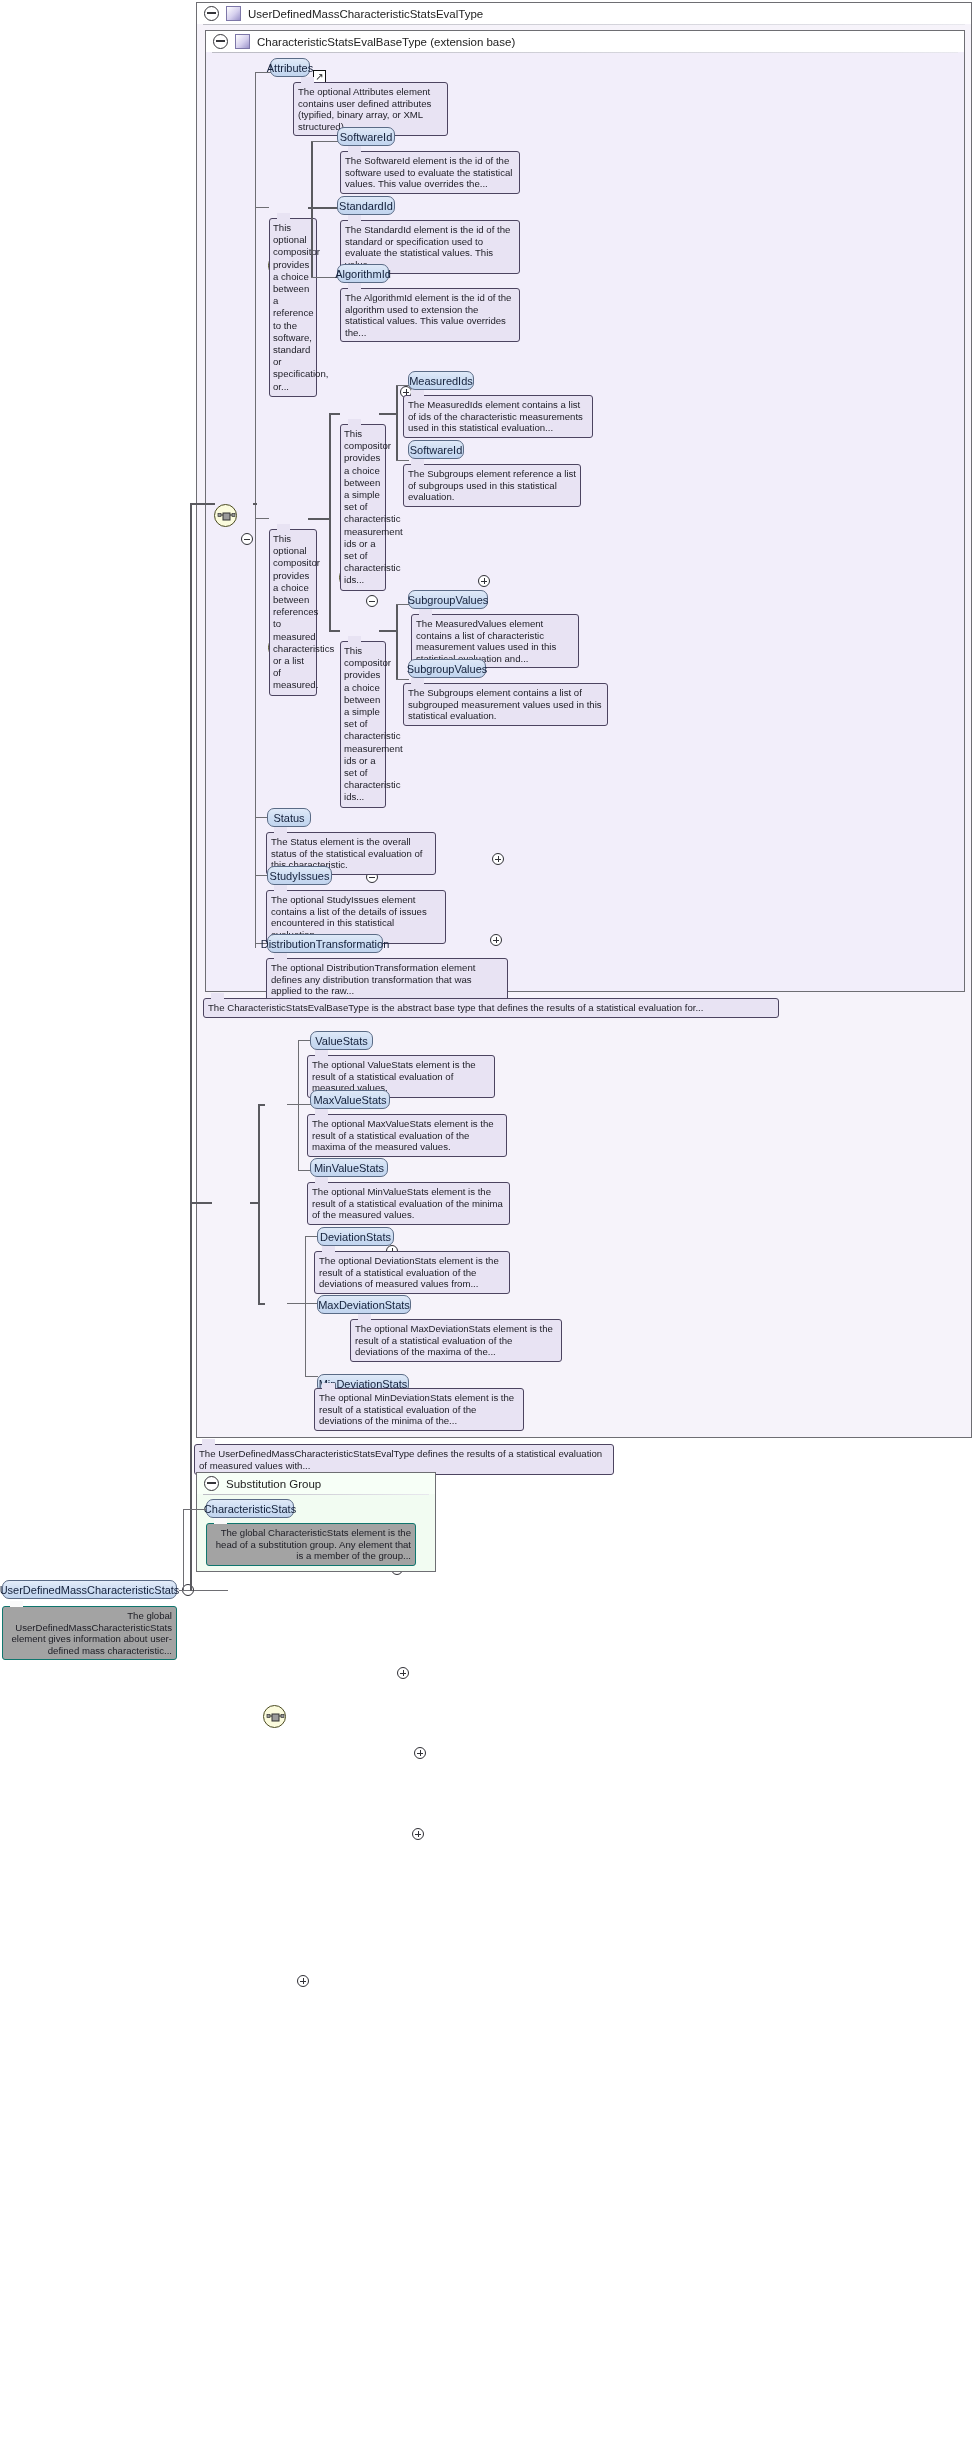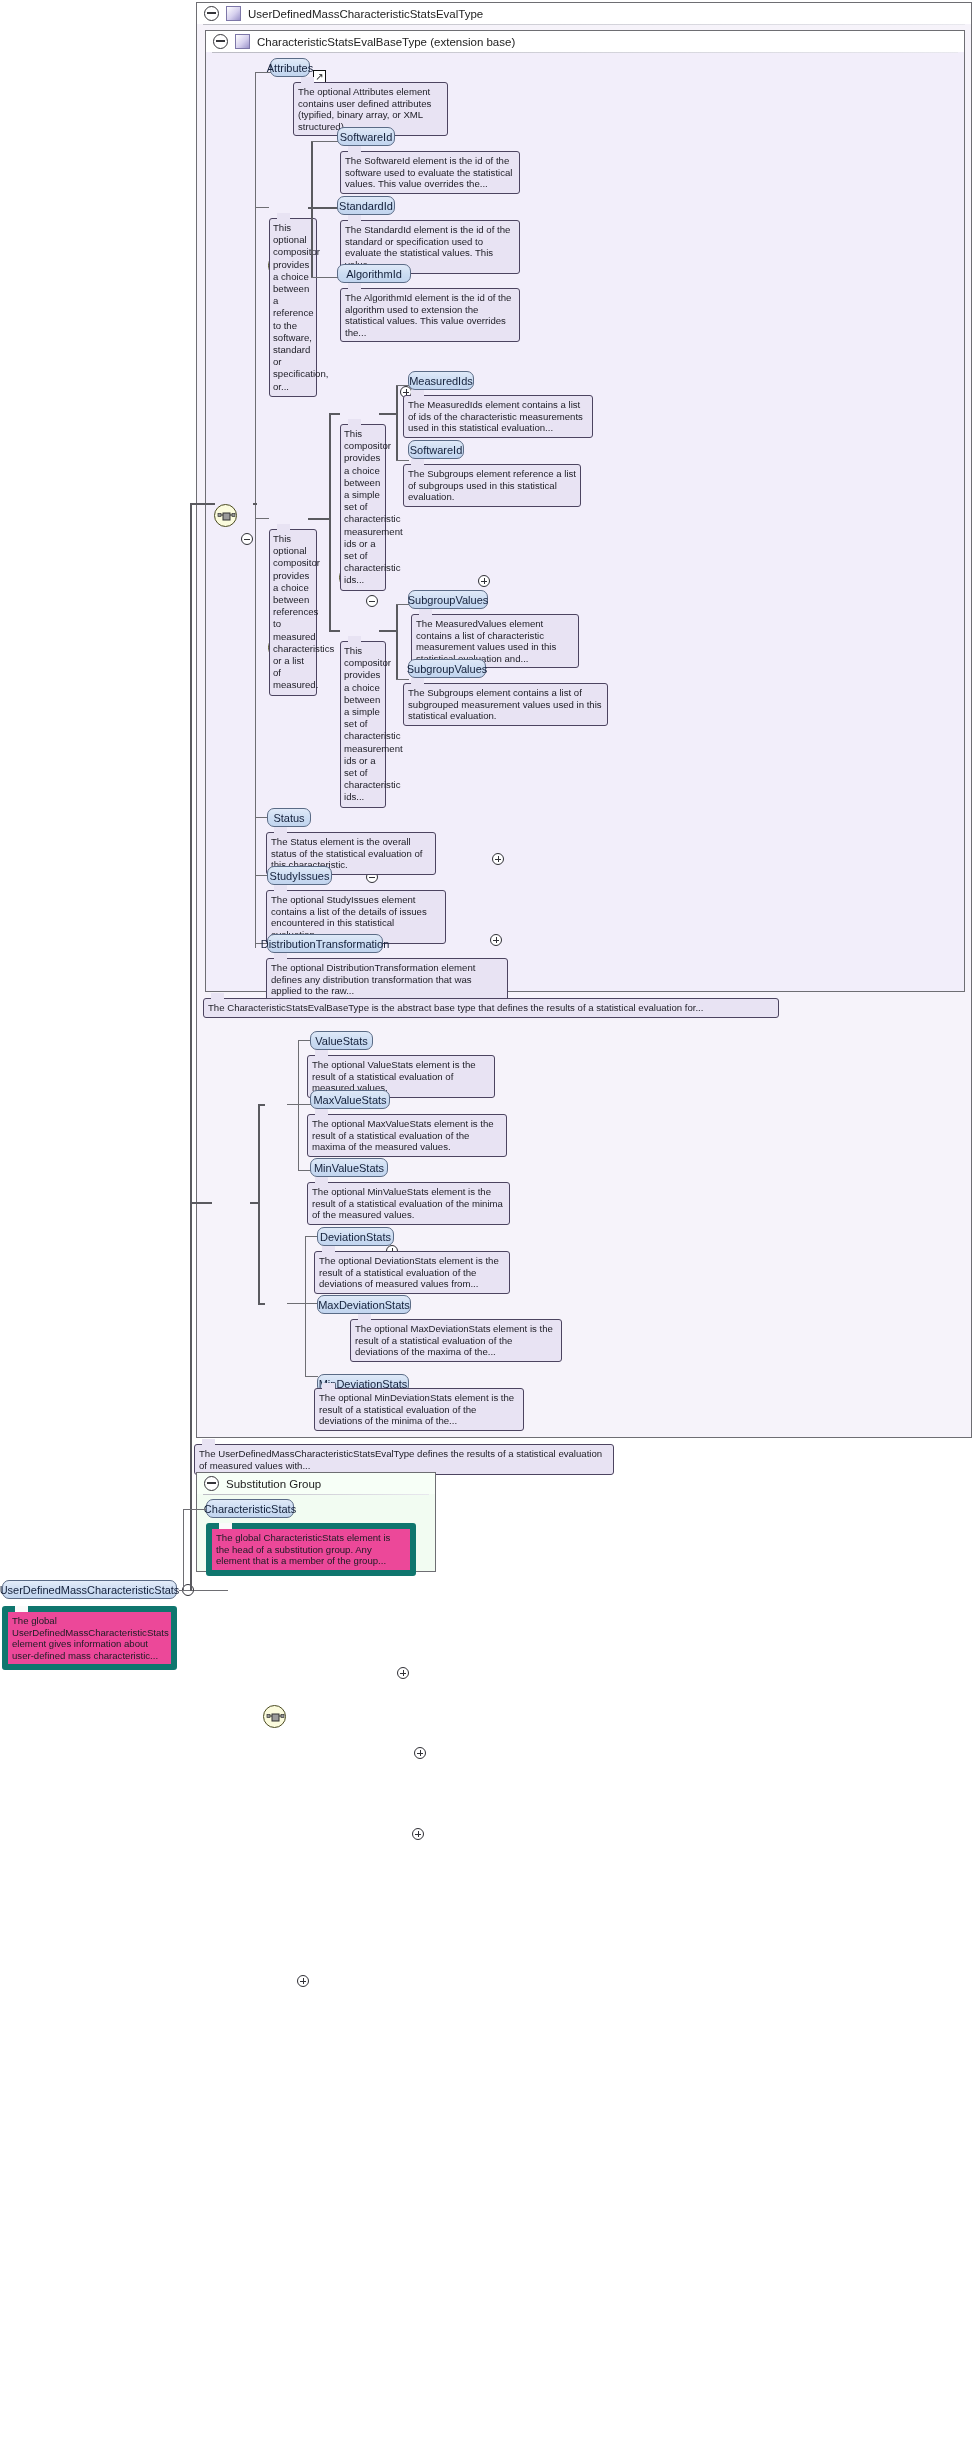--- a/index.html
+++ b/index.html
@@ -66,21 +66,21 @@
     display:flex;align-items:center;justify-content:center;
     font-size:10px;line-height:1;color:#111;
   }
 
   
   .doc{
     border:1px solid #4c4460;background:#e8e3f3;
     border-radius:3px;font-size:9.6px;line-height:11.6px;
     color:#1c1c24;padding:3px 4px 3px 4px;
   }
-  .doc.white{background:#ec4899;border:6px solid #0f766e;}
+  .doc.white{background:#a3a3a3;border:1px solid #0f766e;text-align:right;}
   .doc.narrow{font-size:9.6px;line-height:12.2px;padding:3px 3px;}
   
   .doc::before{
     content:"";position:absolute;left:8px;top:-5px;width:11px;height:5px;
     background:inherit;
     clip-path:polygon(0% 100%,50% 0%,100% 100%);
     border-left:1px solid transparent;
   }
   .doc .notch{
     position:absolute;left:7px;top:-6px;width:13px;height:6px;
@@ -195,21 +195,21 @@
 
 <div class="abs elnode" style="left:337px;top:196px;width:58px;">
   <span>StandardId</span>
 </div>
 <div class="abs circbtn plus" style="left:399px;top:200px;"></div>
 <div class="abs doc" style="left:340px;top:220px;width:180px;">
   <span class="notch"></span>
   <span>The StandardId element is the id of the standard or specification used to evaluate the statistical values. This value...</span>
 </div>
 
-<div class="abs elnode" style="left:337px;top:264px;width:74px;text-align:right;">
+<div class="abs elnode" style="left:337px;top:264px;width:52px;text-align:right;">
   <span>AlgorithmId</span>
 </div>
 <div class="abs circbtn plus" style="left:400px;top:268px;"></div>
 <div class="abs doc" style="left:340px;top:288px;width:180px;">
   <span class="notch"></span>
   <span>The AlgorithmId element is the id of the algorithm used to extension the statistical values. This value overrides the...</span>
 </div>
 
 <div class="abs ln h" style="left:255px;top:518px;width:14px;"></div>
 <div class="abs comp" style="left:268px;top:506px;">

